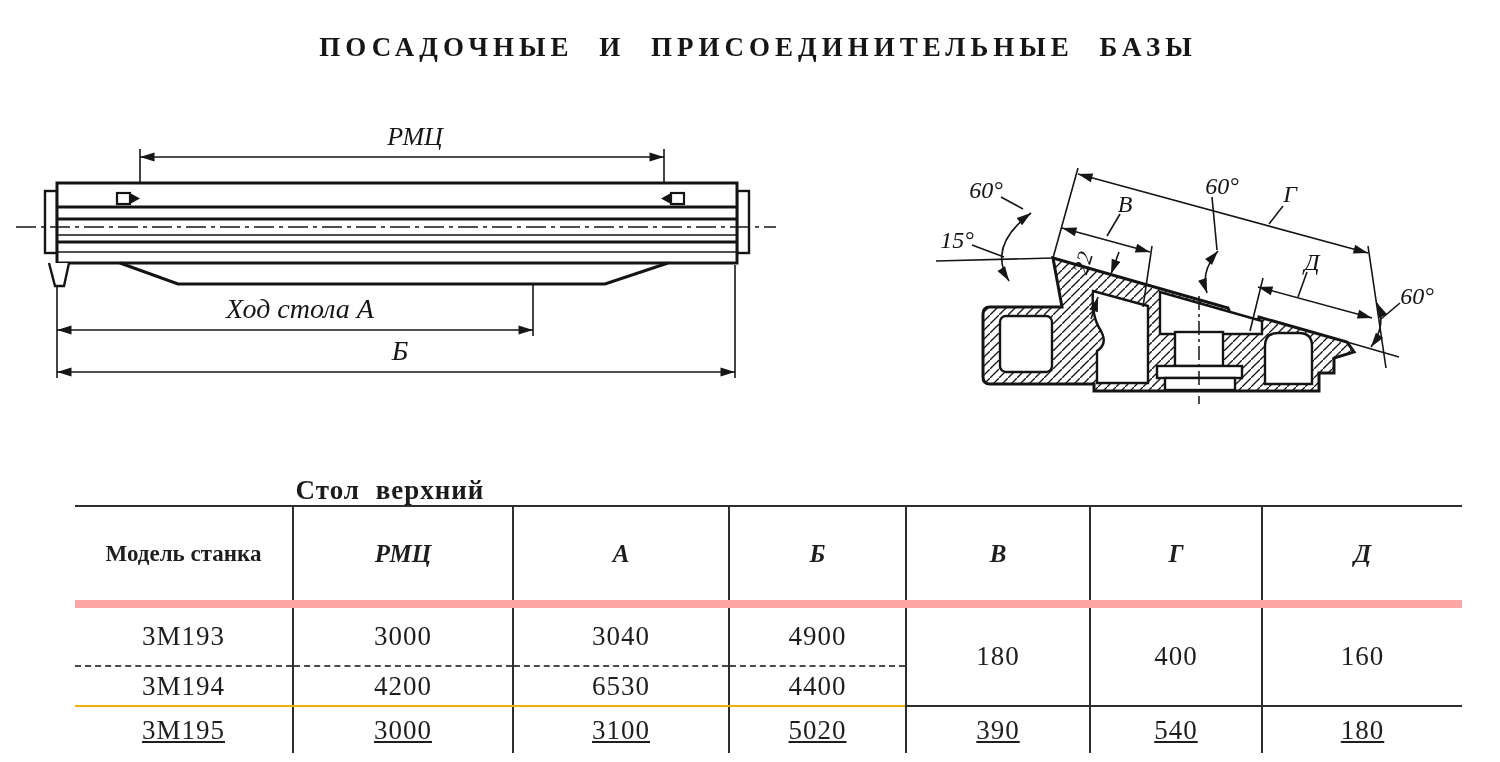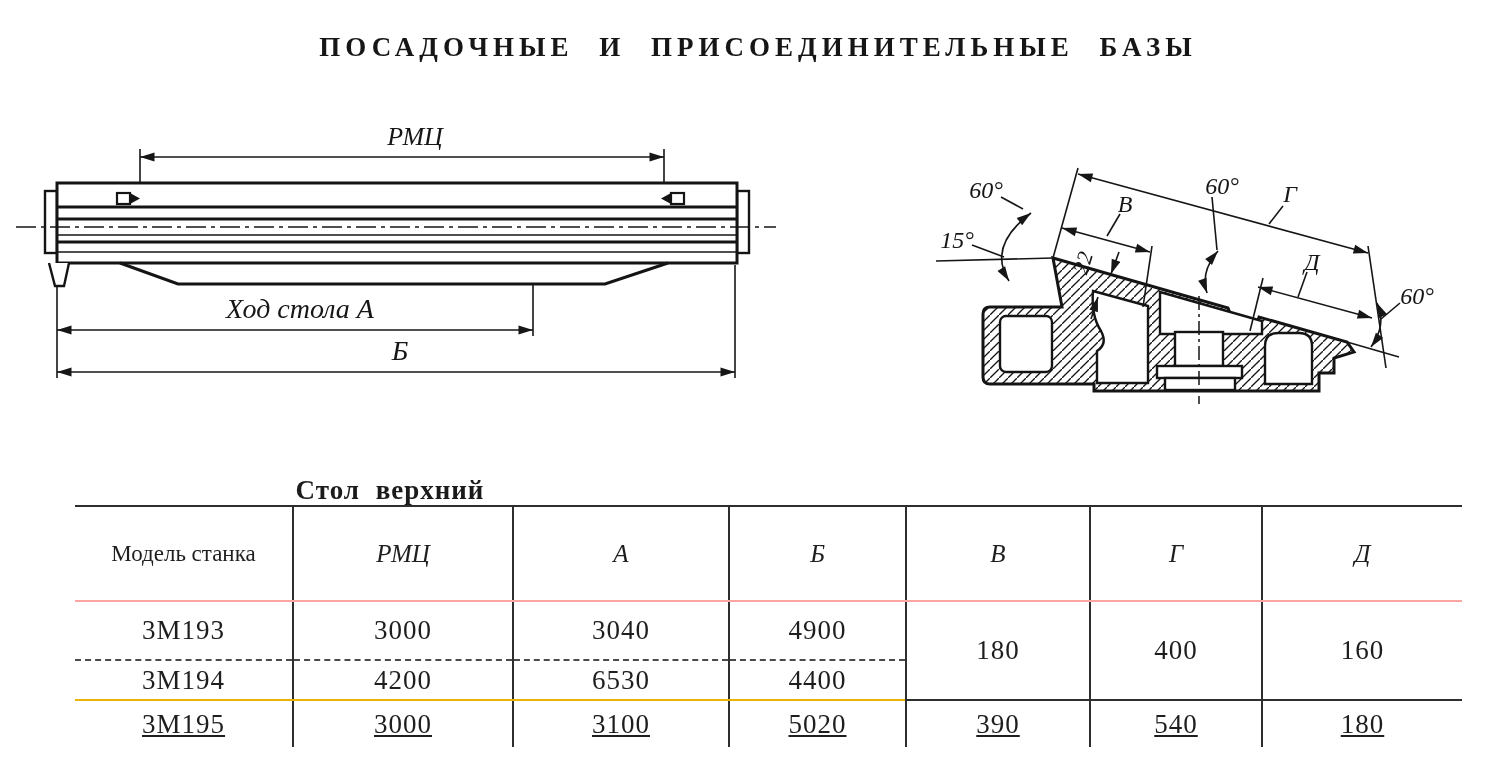--- a/index.html
+++ b/index.html
@@ -11,22 +11,22 @@
   #caption-left{top:447px;left:180px;width:420px;letter-spacing:1px;word-spacing:8px;margin-top:28px;}
   #caption-right{top:447px;left:1015px;width:420px;letter-spacing:1px;word-spacing:16px;}
   svg{position:absolute;}
   #svg-left{left:0;top:95px;}
   #svg-right{left:915px;top:140px;}
   
   #dim-table{position:absolute;left:75px;top:505px;width:1387px;border-collapse:collapse;
              table-layout:fixed;}
   #dim-table th,#dim-table td{padding:0;text-align:center;vertical-align:middle;
              font-family:"Liberation Serif",serif;color:#1e1e1e;}
-  #dim-table th{height:93px;border-top:2px solid #2e2e2e;border-bottom:2px solid #fca5a5;
-             font-weight:normal;}
+  #dim-table th{height:93px;border-top:2px solid #2e2e2e;border-bottom:8px solid #fca5a5;
+             font-weight:bold;}
   .h-model{font-size:23px;font-style:normal;}
   .h-dim{font-size:25px;font-style:italic;}
   #dim-table td{font-size:27px;letter-spacing:1px;}
   #dim-table td.vsep,#dim-table th.vsep{border-left:2px solid #2e2e2e;}
   tr.r1 td{height:57px;}
   tr.r1 td.dash{border-bottom:2px dashed #4a4a4a;}
   tr.r2 td{height:38px;border-bottom:2px solid #eab308;}
   td.merged{border-bottom:2px solid #2e2e2e;}
   tr.r3 td{height:46px;text-decoration:underline;}
 </style>

